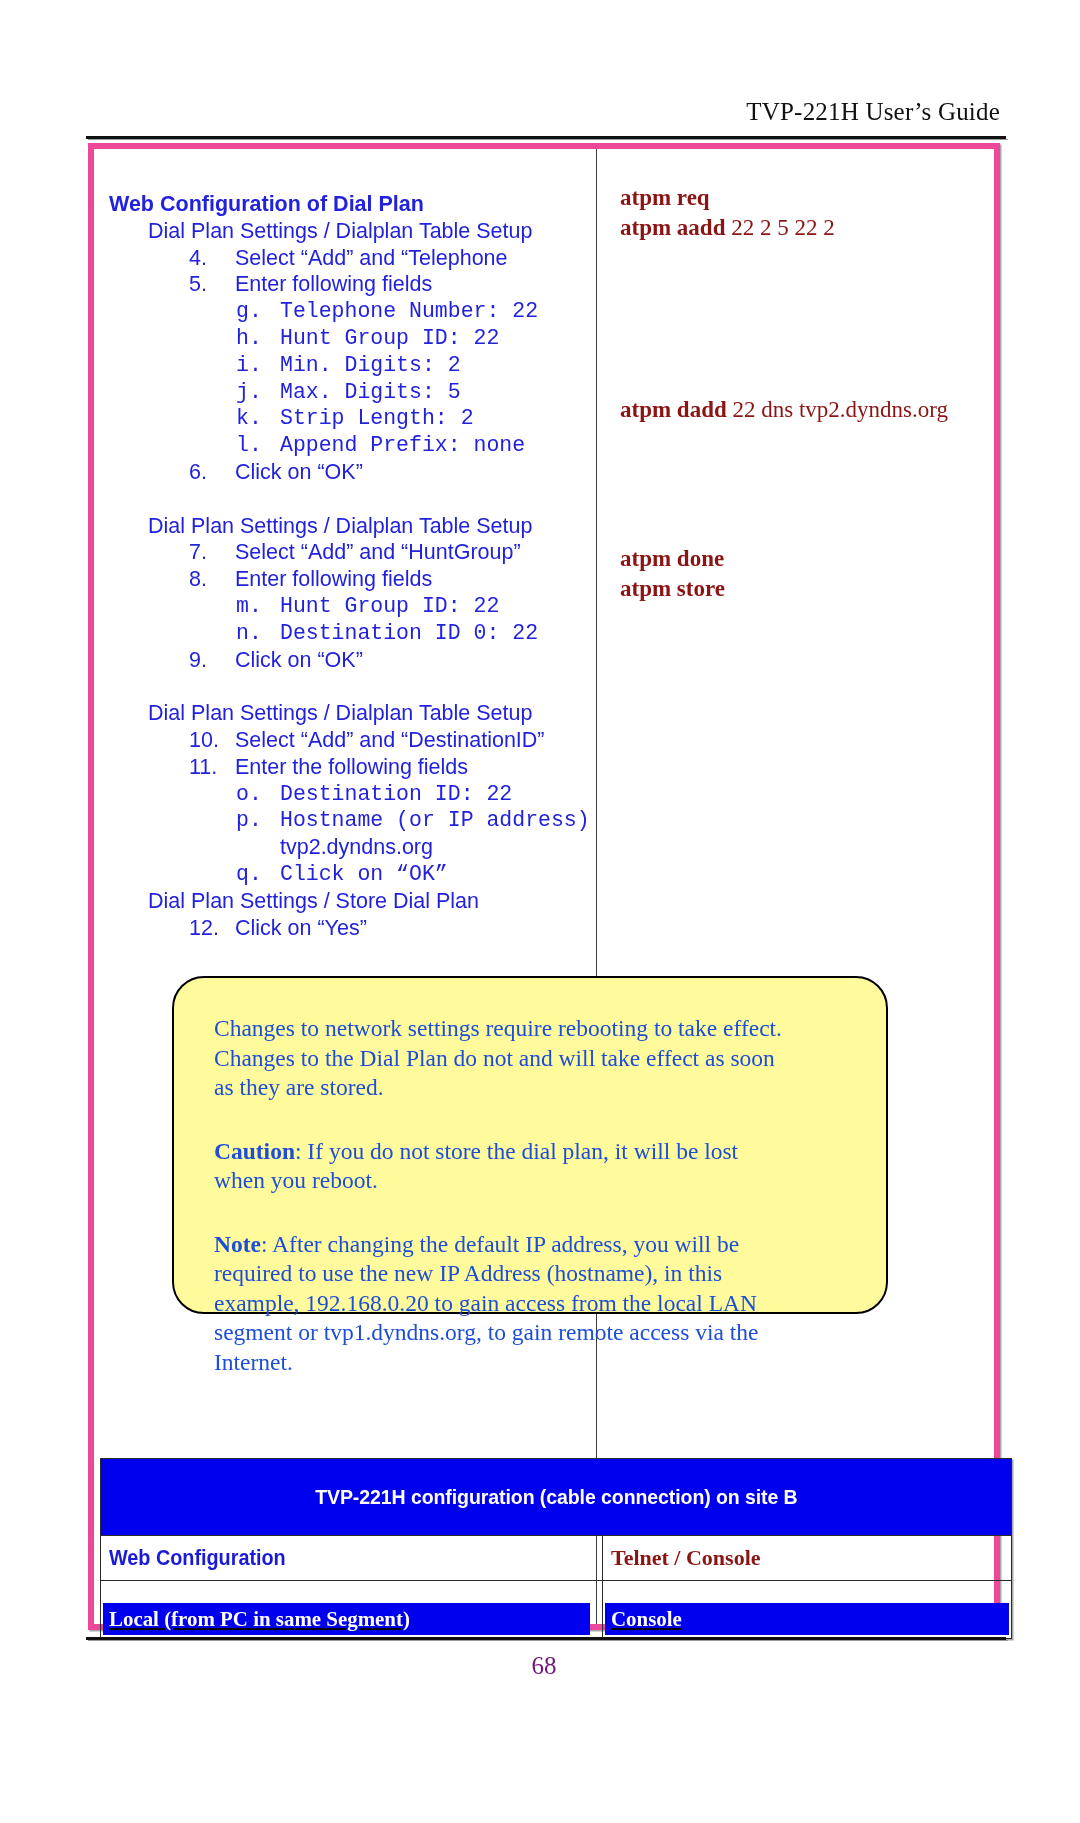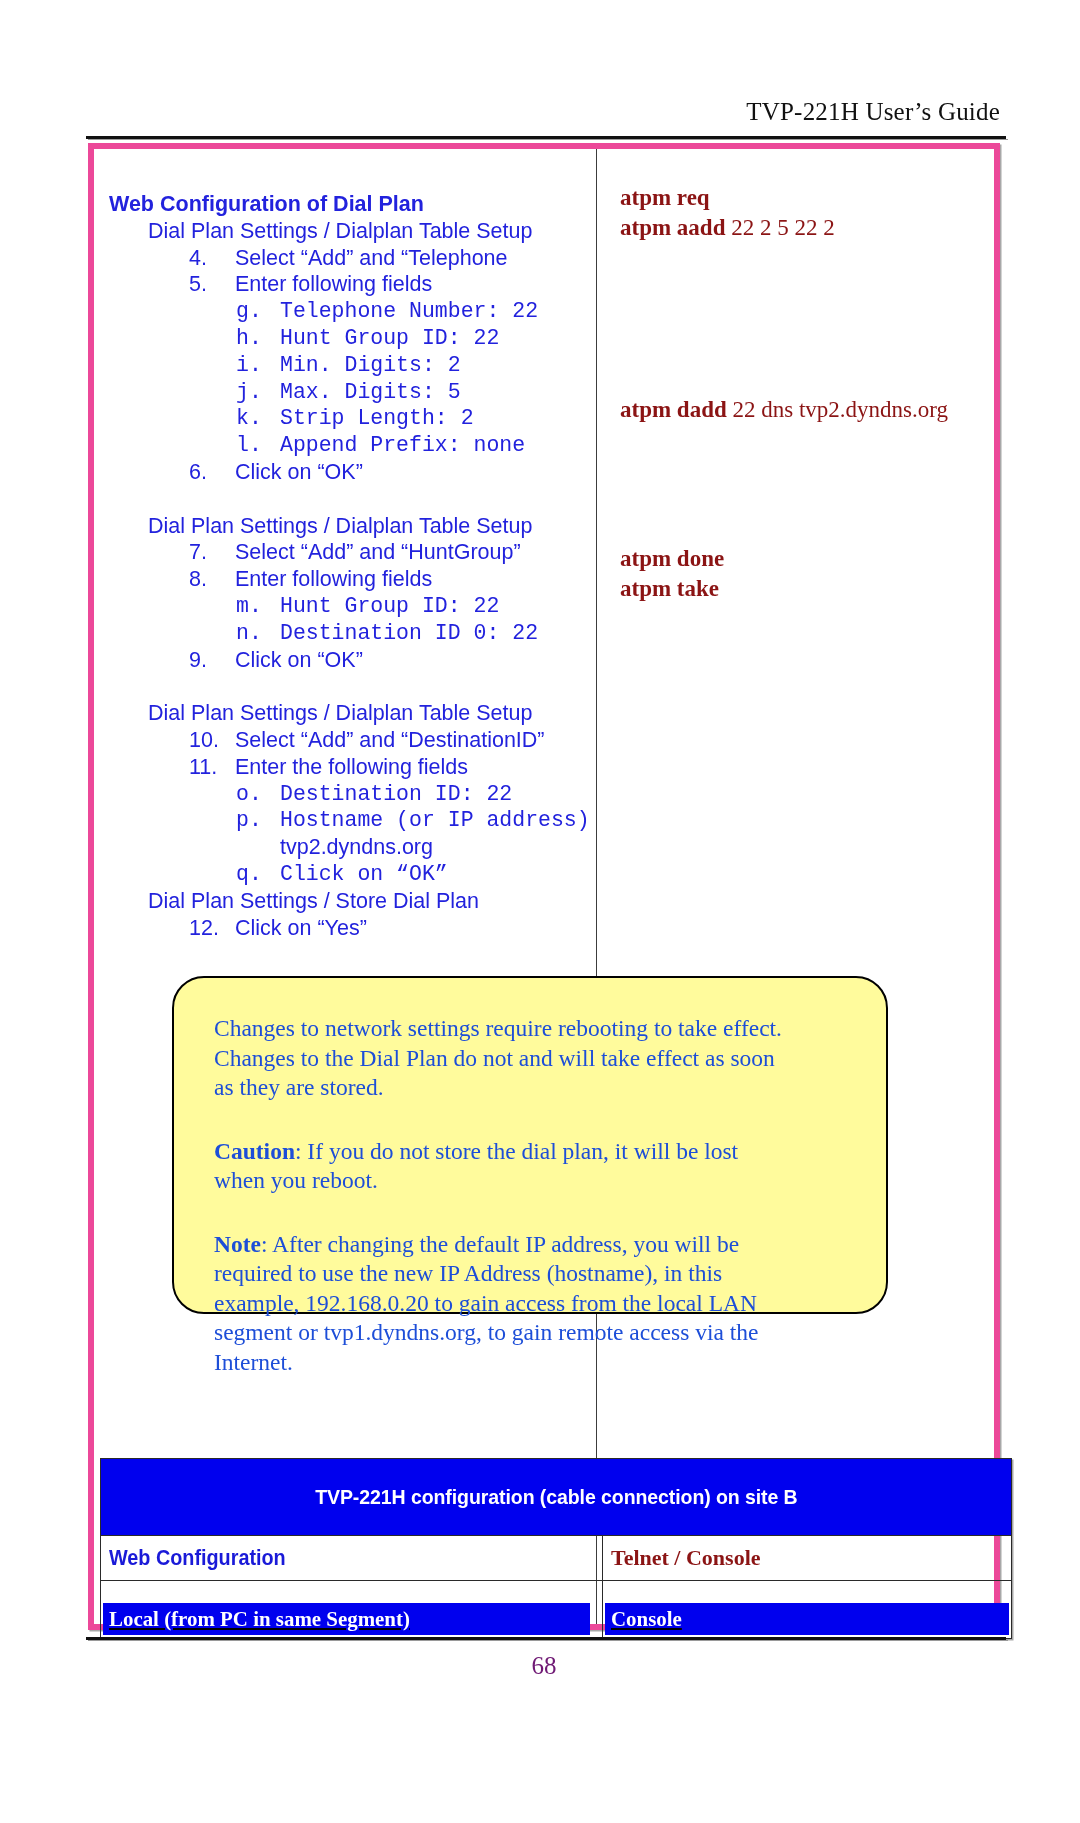--- a/index.html
+++ b/index.html
@@ -124,21 +124,21 @@
     </div>
 
     <div class="colR">
       <div class="cmd"><b>atpm req</b><span class="args"></span></div>
       <div class="cmd"><b>atpm aadd</b><span class="args"> 22 2 5 22 2</span></div>
 
 
       <div class="cmd g3"><b>atpm dadd</b><span class="args"> 22 dns tvp2.dyndns.org</span></div>
 
       <div class="cmd g4"><b>atpm done</b><span class="args"></span></div>
-      <div class="cmd"><b>atpm take</b><span class="args"></span></div>
+      <div class="cmd"><b>atpm store</b><span class="args"></span></div>
     </div>
   </div>
 
   <div class="callout">
     <div class="cline">Changes to network settings require rebooting to take effect.</div>
     <div class="cline">Changes to the Dial Plan do not and will take effect as soon</div>
     <div class="cline">as they are stored.</div>
 
     <div class="cline cpara"><b>Caution</b><span>: If you do not store the dial plan, it will be lost</span></div>
     <div class="cline">when you reboot.</div>

